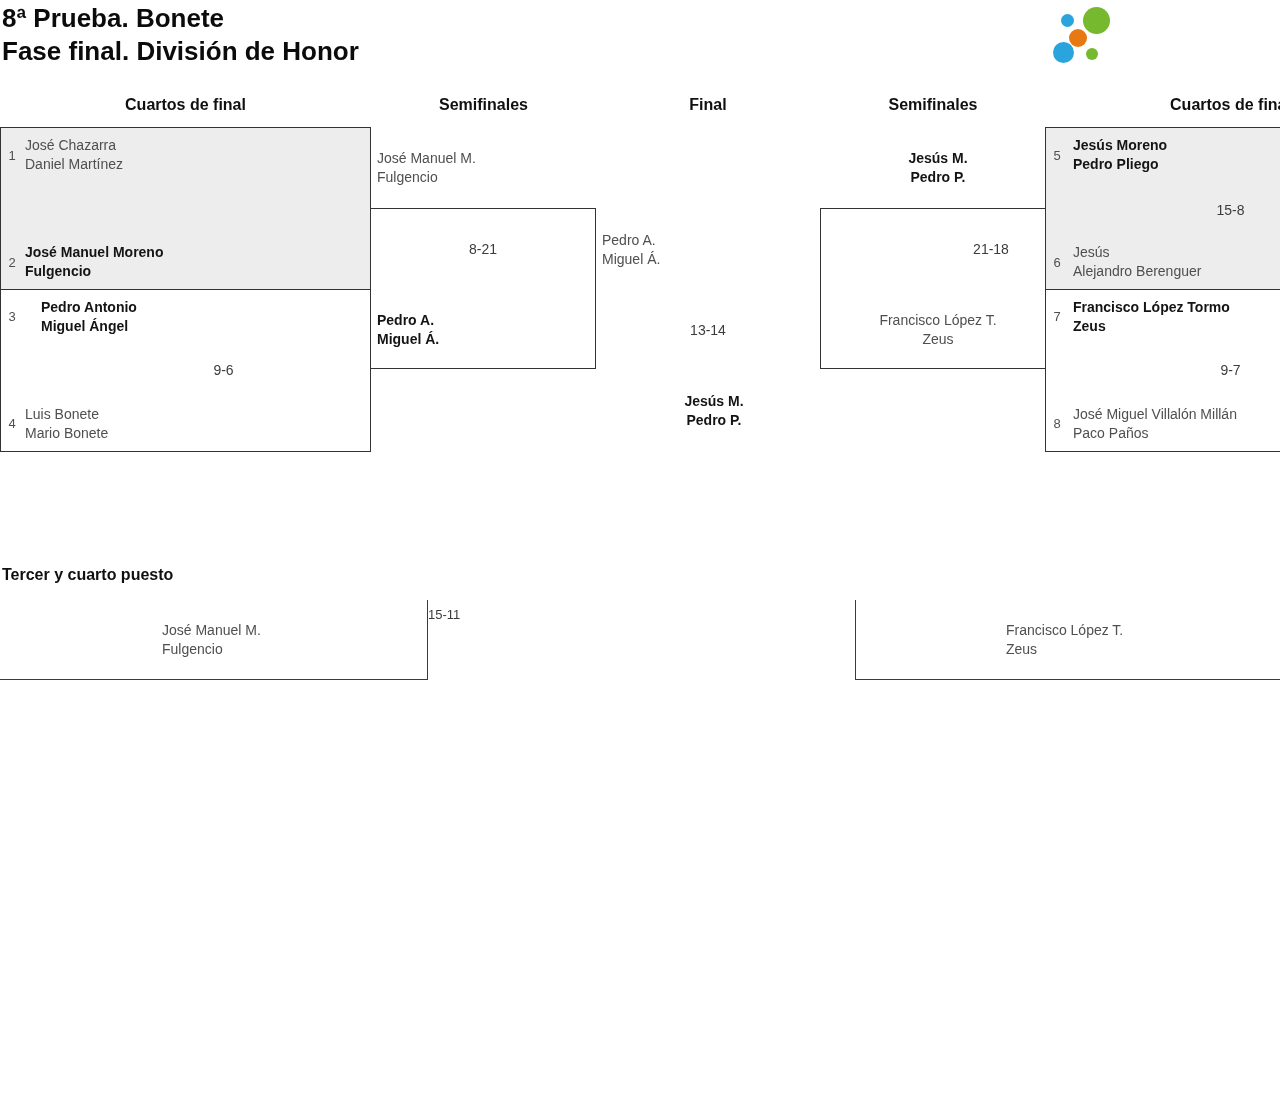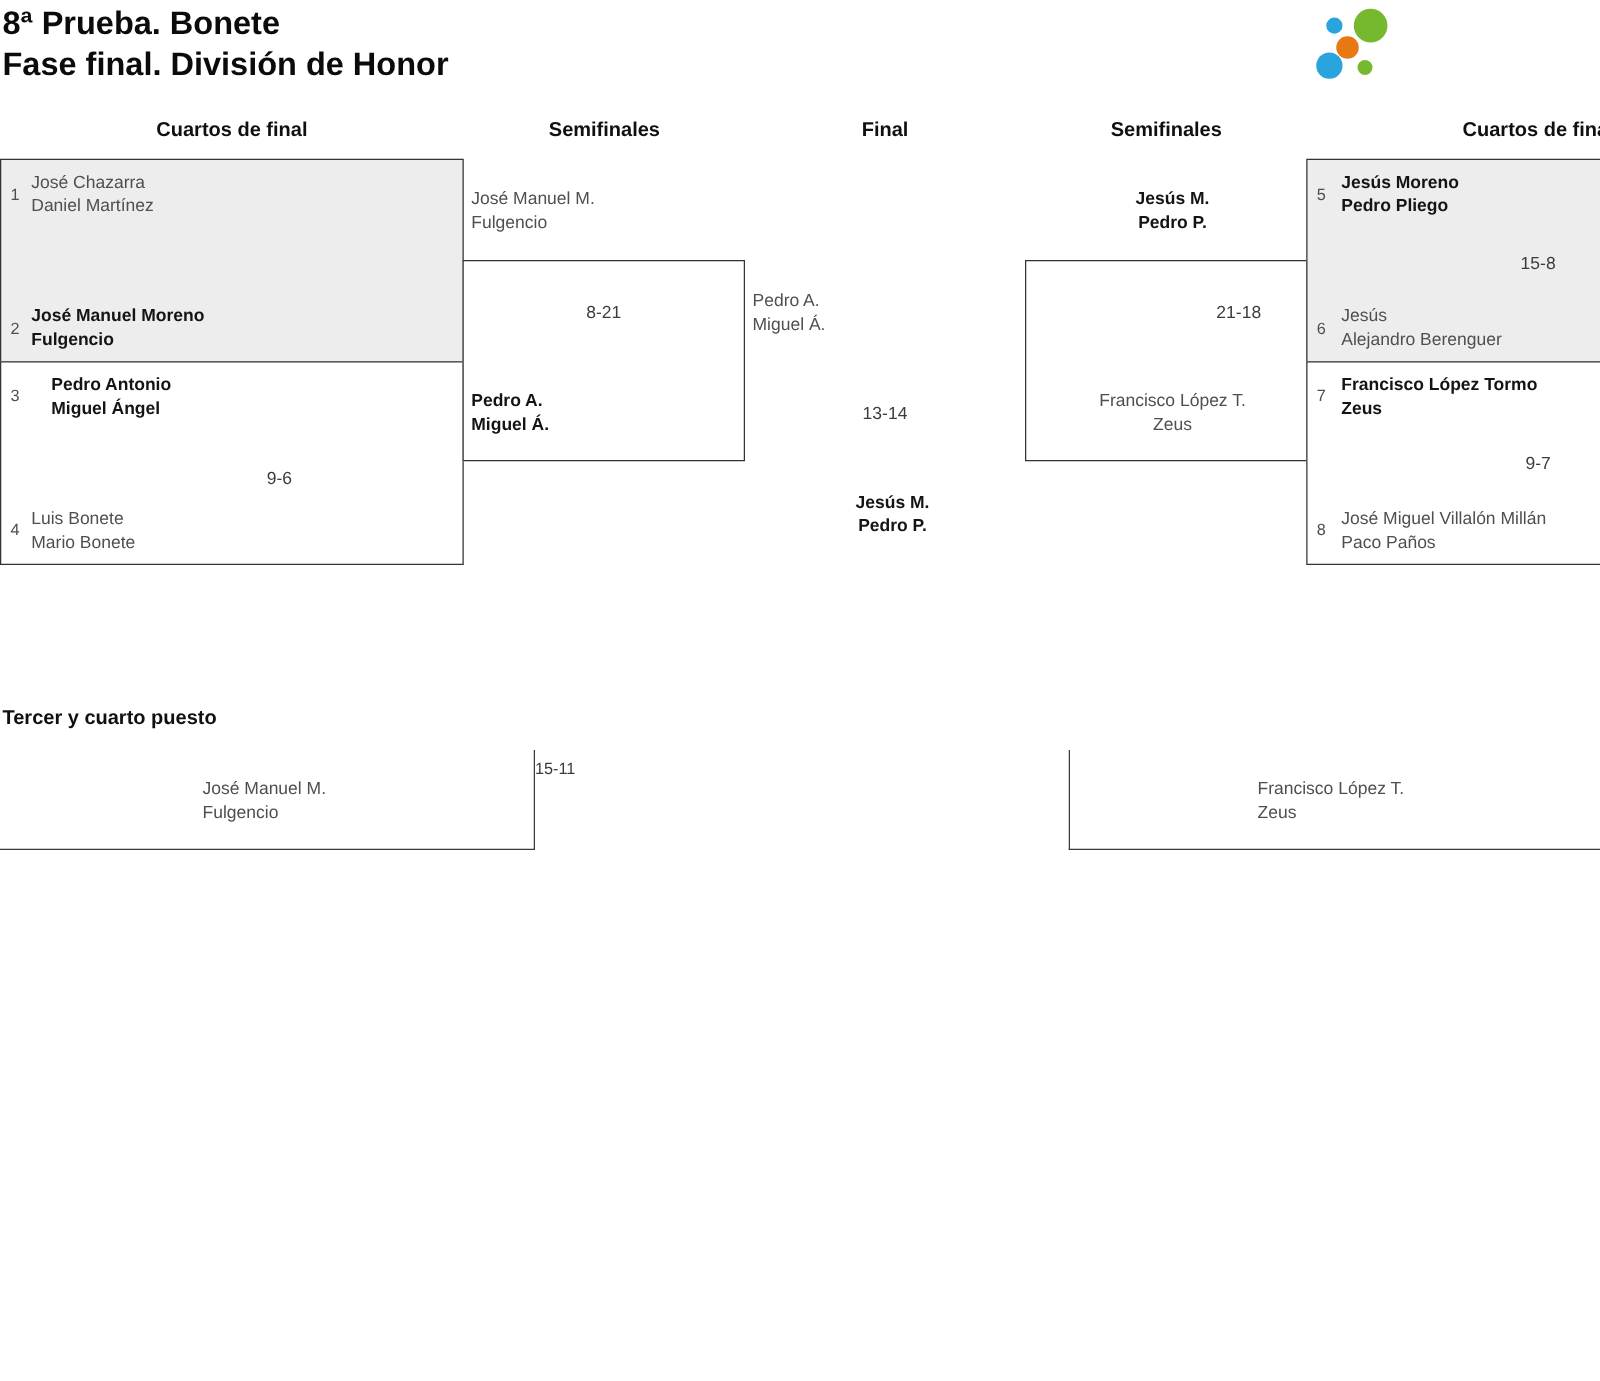--- a/index.html
+++ b/index.html
@@ -71,21 +71,21 @@
   <div class="name winner" style="left:25px;top:243px;">
     <div>José Manuel Moreno</div>
     <div>Fulgencio</div>
   </div>
 
   <div class="seed" style="left:5px;top:309px;">3</div>
   <div class="name winner" style="left:41px;top:298px;">
     <div>Pedro Antonio</div>
     <div>Miguel Ángel</div>
   </div>
-  <div class="score" style="left:0;width:447px;top:373px;">9-6</div>
+  <div class="score" style="left:0;width:447px;top:361px;">9-6</div>
   <div class="seed" style="left:5px;top:416px;">4</div>
   <div class="name" style="left:25px;top:405px;">
     <div>Luis Bonete</div>
     <div>Mario Bonete</div>
   </div>
 
   <div class="name" style="left:377px;top:149px;">
     <div>José Manuel M.</div>
     <div>Fulgencio</div>
   </div>

